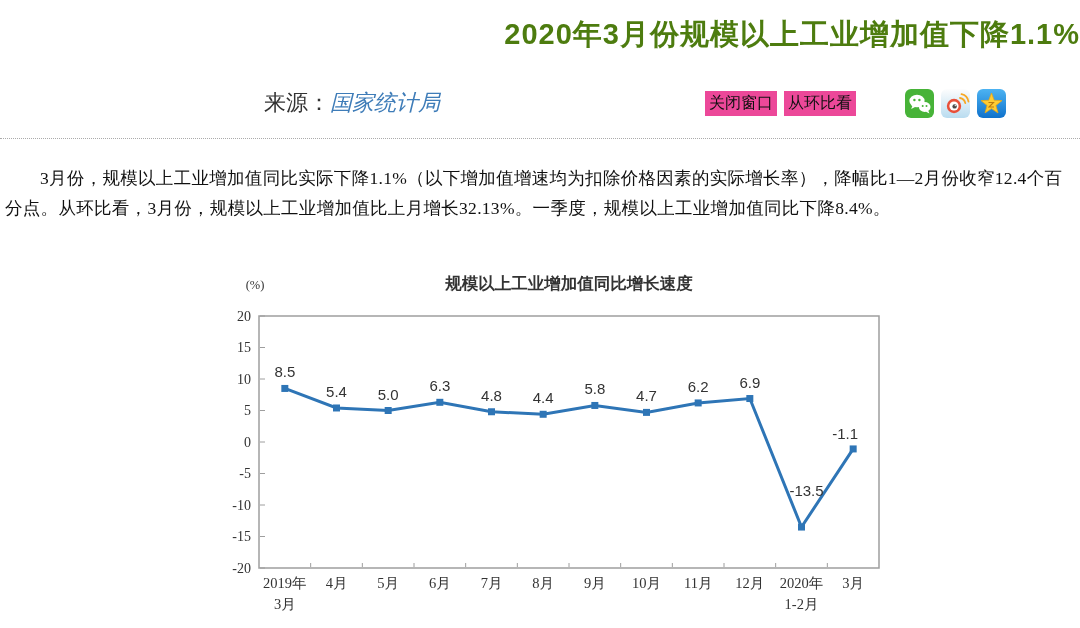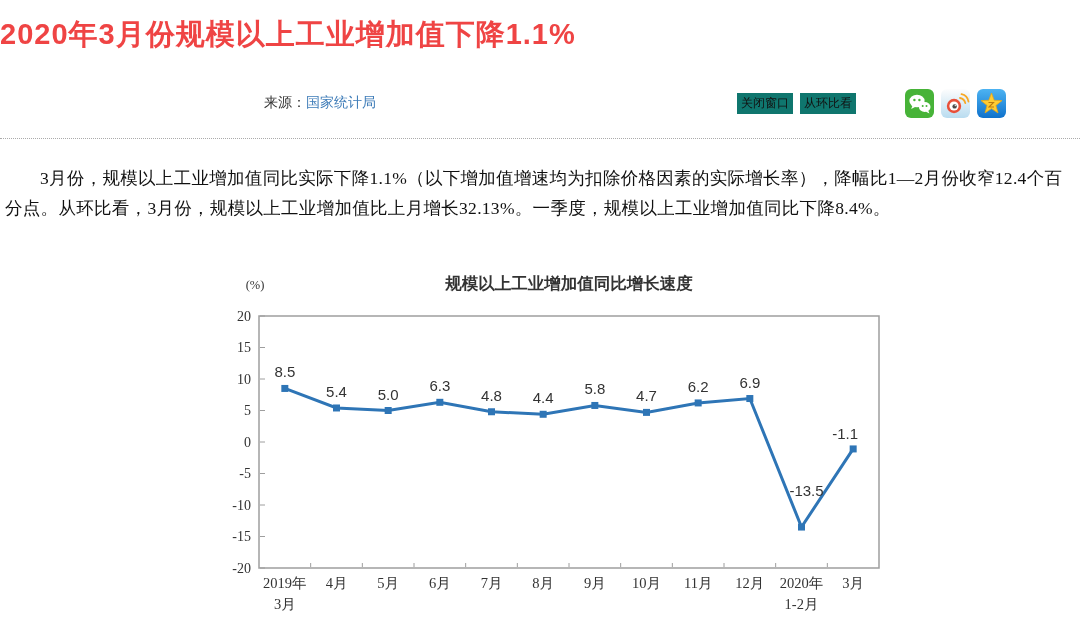--- a/index.html
+++ b/index.html
@@ -6,45 +6,45 @@
     margin: 0; padding: 0;
     width: 1080px; height: 628px;
     background: #ffffff;
     overflow: hidden;
     font-family: "Liberation Serif", "DejaVu Serif", serif;
   }
   .page { width: 1080px; height: 628px; position: relative; }
 
   h1.page-title {
     margin: 14px 0 0 0;
-    text-align: left;
+    text-align: right;
     font-family: "Liberation Sans", "DejaVu Sans", sans-serif;
     font-weight: bold;
     font-size: 29px;
     line-height: 40px;
-    color: #ef4444;
+    color: #4d7c0f;
     letter-spacing: 1px;
   }
 
   .meta-row {
     display: flex;
     align-items: center;
     justify-content: space-between;
     margin: 34px 74px 0 264px;
     height: 30px;
   }
-  .meta-left { display: flex; font-size: 14px; color: #333; }
-  .meta-left .src-name { color: #3e7cb8; text-decoration: none; cursor: pointer; }
+  .meta-left { display: flex; font-size: 22px; color: #333; }
+  .meta-left .src-name { color: #3e7cb8; text-decoration: none; cursor: pointer; font-style: italic; }
   .meta-left .pub { margin-left: 92px; color: #333; }
   .meta-right { display: flex; align-items: center; }
   .meta-btn {
     font-family: "Liberation Sans", "DejaVu Sans", sans-serif;
-    font-size: 12px;
+    font-size: 16px;
     color: #111;
-    background: #0f766e;
+    background: #ec4899;
     padding: 2px 4px;
     margin-left: 7px;
     text-decoration: none;
     cursor: pointer;
     white-space: nowrap;
   }
   .share-icons { display: flex; align-items: center; margin-left: 42px; }
   .share-icons .sicon { width: 29px; height: 29px; margin-left: 7px; cursor: pointer; display: block; }
 
   .divider {

